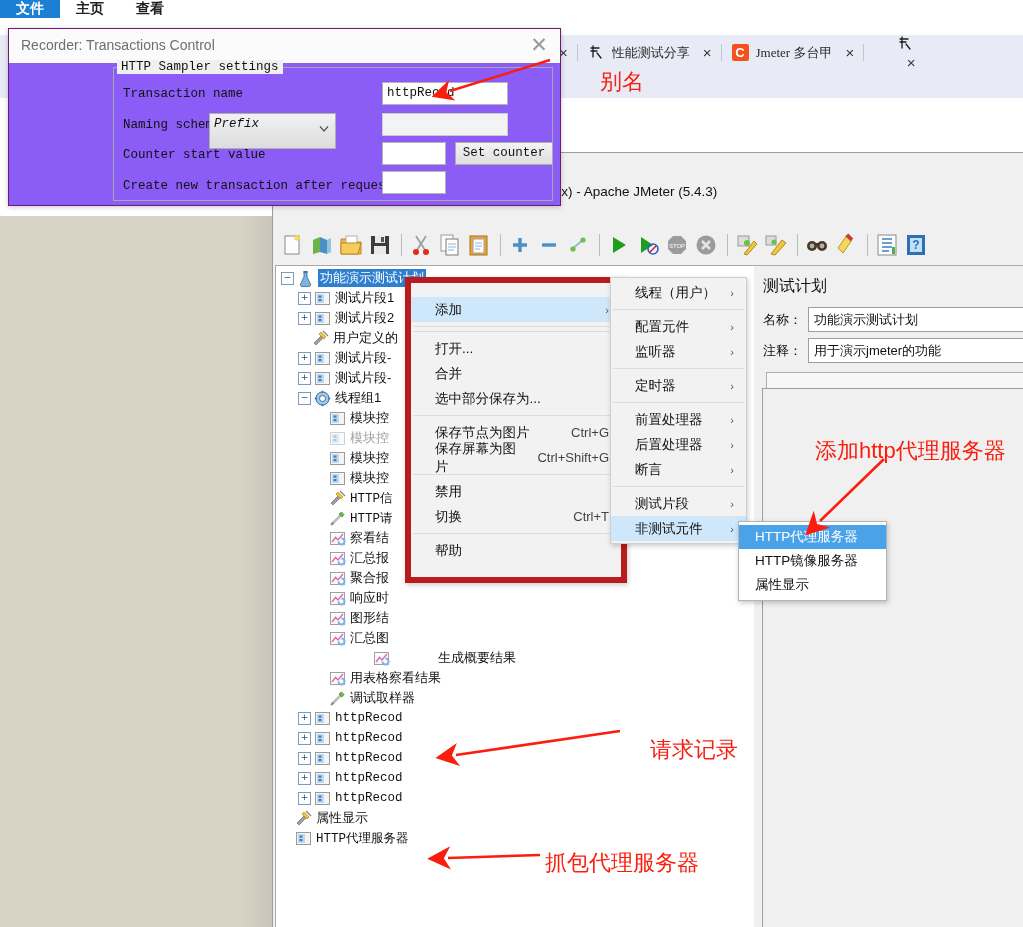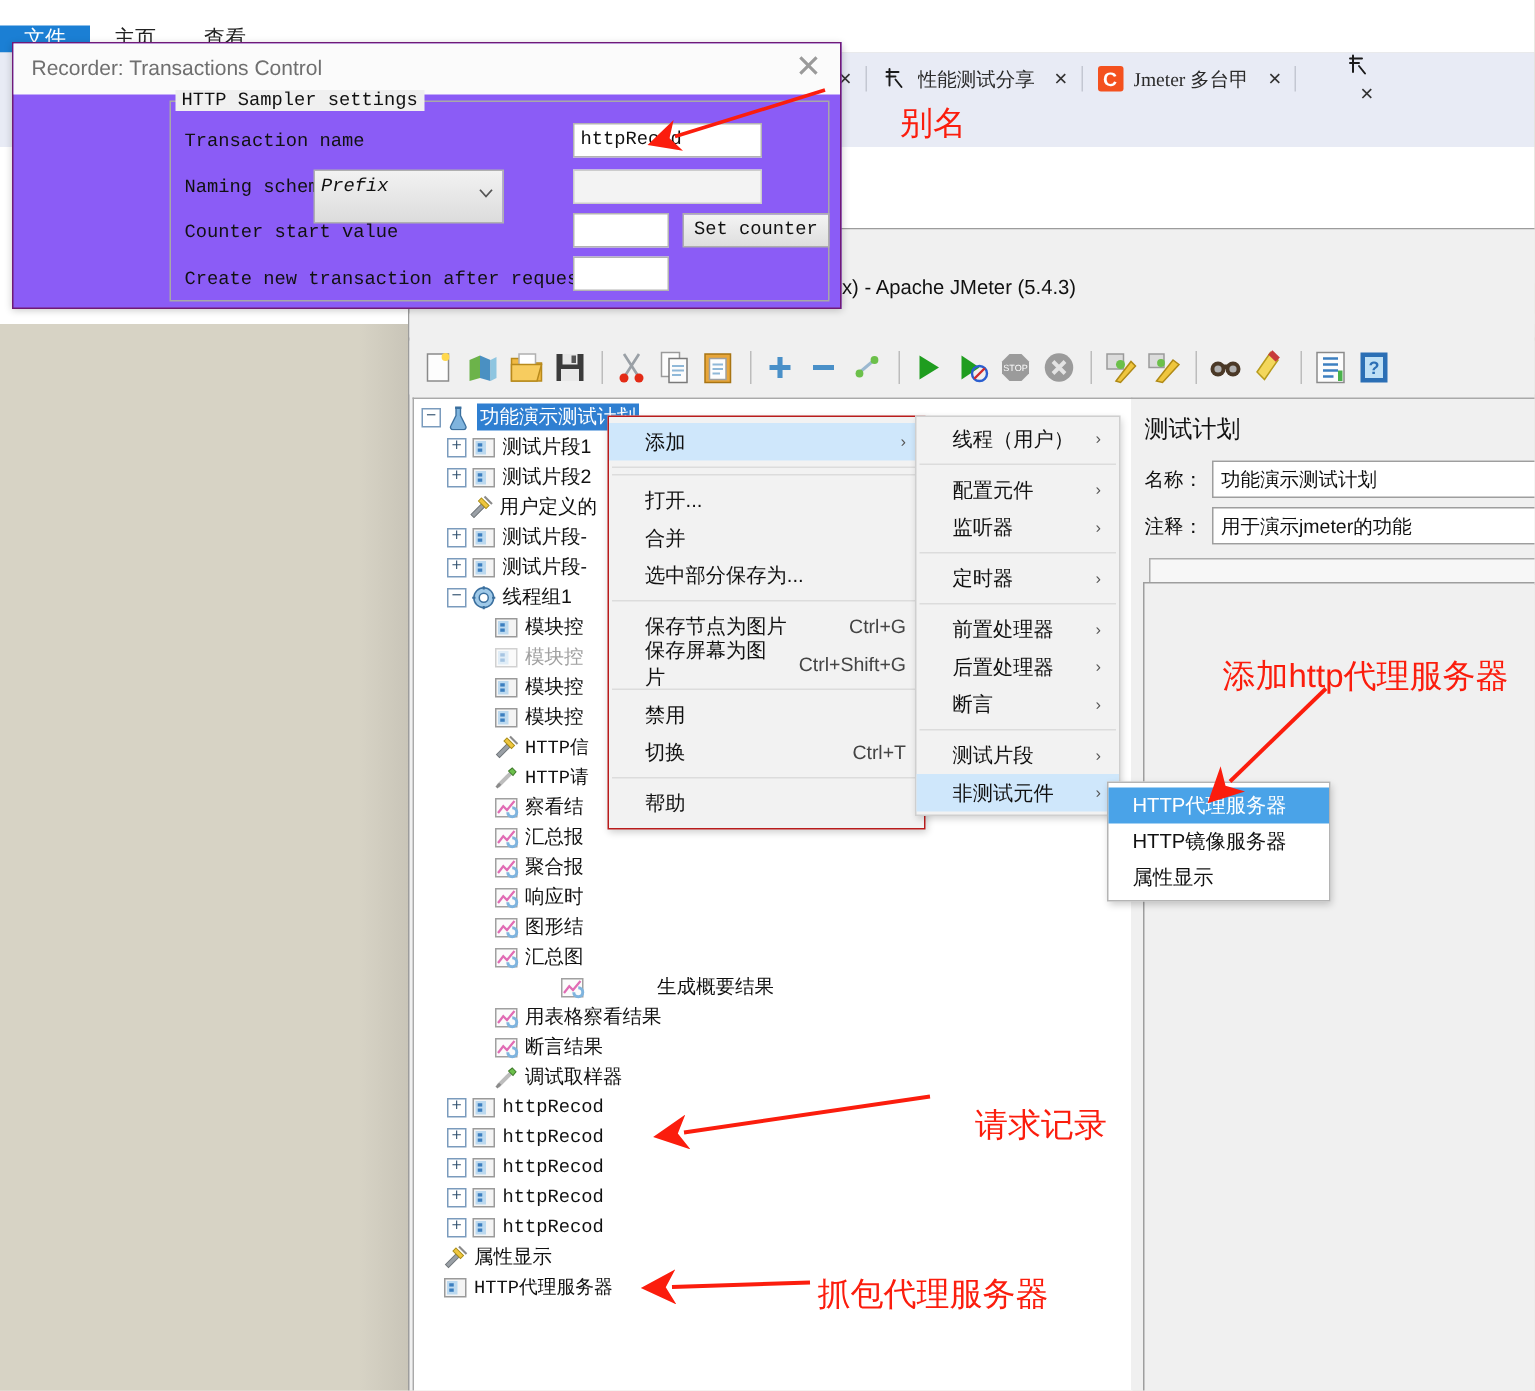--- a/index.html
+++ b/index.html
@@ -6,21 +6,21 @@
   body{
     width:1023px;height:927px;overflow:hidden;position:relative;
     background:#d6d2c4;
     font-family:"Liberation Sans","DejaVu Sans",sans-serif;
     -webkit-font-smoothing:antialiased;
   }
   .abs{position:absolute;}
 
   
   #browser-ribbon{left:0;top:0;width:1023px;height:35px;background:#ffffff;}
-  #ribbon-tabs{display:flex;align-items:flex-end;height:35px;}
+  #ribbon-tabs{display:flex;align-items:flex-start;height:35px;font-weight:bold;}
   .ribbon-tab{display:flex;align-items:center;padding:0 16px;font-size:14px;color:#222;cursor:default;}
   .ribbon-tab.active{background:#1b7fd4;color:#fff;}
 
   
   #tabstrip{left:0;top:35px;width:1023px;height:35px;background:#e8ebf5;}
   #tabstrip-inner{display:flex;align-items:center;height:35px;padding-left:520px;box-sizing:border-box;}
   .btab{display:flex;align-items:center;height:35px;font-size:13px;color:#2b2b2b;white-space:nowrap;}
   .btab .favicon{width:17px;height:17px;margin-right:7px;flex:none;display:inline-block;position:relative;}
   .btab .ftitle{max-width:92px;overflow:hidden;text-overflow:clip;white-space:nowrap;display:inline-block;}
   .btab .tclose{margin:0 9px 0 13px;font-size:15px;color:#333;line-height:1;}
@@ -76,21 +76,21 @@
   .tlabel.dim{color:#a0a0a0;}
 
   #detail-panel{position:absolute;left:479px;top:0;width:270px;height:662px;background:#f0f0f0;border:1px solid #a9a9a9;border-left:none;}
   #detail-title{position:absolute;left:9px;top:10px;font-size:16px;color:#111;}
   .dlabel{position:absolute;font-size:13px;color:#111;}
   .dinput{position:absolute;background:#fff;border:1px solid #9e9e9e;box-sizing:border-box;font-size:13px;color:#111;padding:2px 5px;line-height:19px;white-space:nowrap;overflow:hidden;}
   #detail-box{position:absolute;left:8px;top:122px;width:320px;height:540px;border:1px solid #9e9e9e;border-right:none;background:#f0f0f0;}
   #detail-subfield{position:absolute;left:12px;top:106px;width:318px;height:16px;border:1px solid #adadad;background:#f7f7f7;}
 
   
-  #ctxmenu{left:405px;top:277px;width:210px;background:#f2f2f2;border:1px solid #b91c1c;box-shadow:1px 2px 5px rgba(0,0,0,.2);padding:4px 0;}
+  #ctxmenu{left:405px;top:277px;width:210px;background:#f2f2f2;border:6px solid #b91c1c;box-shadow:1px 2px 5px rgba(0,0,0,.2);padding:14px 0;}
   .mi{display:flex;align-items:center;height:25px;padding:0 12px 0 24px;font-size:13.5px;color:#111;position:relative;box-sizing:border-box;}
   .mi.hl{background:#cfe7fb;}
   .mi.disabled{color:#a3a3a3;}
   .mi .shortcut{margin-left:auto;padding-left:18px;font-size:13px;color:#444;}
   .mi .arrow{margin-left:auto;font-size:11px;color:#555;}
   .msep{height:1px;background:#dcdcdc;margin:4px 2px;}
 
   #submenu{left:610px;top:277px;width:135px;background:#f2f2f2;border:1px solid #cfcfcf;box-shadow:1px 2px 5px rgba(0,0,0,.2);padding:2px 0;}
   #subsubmenu{left:738px;top:521px;width:147px;background:#fff;border:1px solid #b4b4b4;box-shadow:1px 2px 5px rgba(0,0,0,.22);padding:3px 0;}
   #subsubmenu .mi{height:24px;padding-left:16px;}
@@ -479,29 +479,20 @@
             <span class="ticon"><svg width="17" height="17" viewBox="0 0 17 17">
                 <rect x="1.5" y="2.5" width="14" height="12" fill="#fbfbfb" stroke="#a0a0a0"></rect>
                 <path d="M3 12 L6.5 7.5 L9 10 L14 4" stroke="#e06cb4" stroke-width="1.5" fill="none"></path>
                 <path d="M9.5 11.5 a3 3 0 1 0 3-3" stroke="#7fb4de" stroke-width="2" fill="none"></path>
               </svg></span>
             <span class="tlabel">用表格察看结果</span>
           </div>
           <div class="tnode" style="padding-left: 34px;">
             <span class="texp none"></span>
             <span class="ticon"><svg width="17" height="17" viewBox="0 0 17 17">
-                <rect x="1.5" y="2.5" width="14" height="12" fill="#fbfbfb" stroke="#a0a0a0"></rect>
-                <path d="M3 12 L6.5 7.5 L9 10 L14 4" stroke="#e06cb4" stroke-width="1.5" fill="none"></path>
-                <path d="M9.5 11.5 a3 3 0 1 0 3-3" stroke="#7fb4de" stroke-width="2" fill="none"></path>
-              </svg></span>
-            <span class="tlabel">断言结果</span>
-          </div>
-          <div class="tnode" style="padding-left: 34px;">
-            <span class="texp none"></span>
-            <span class="ticon"><svg width="17" height="17" viewBox="0 0 17 17">
                 <path d="M3 14 L6 11 L9 8 L12 5" stroke="#bdbdbd" stroke-width="2.6" fill="none"></path>
                 <path d="M10 4 L13 7 L15 4.5 L12.5 2Z" fill="#6cc04a" stroke="#3e7a2a" stroke-width=".7"></path>
                 <path d="M2 15 L4.5 12.5" stroke="#8a8a8a" stroke-width="2"></path>
               </svg></span>
             <span class="tlabel">调试取样器</span>
           </div>
           <div class="tnode" style="padding-left: 17px;">
             <span class="texp">+</span>
             <span class="ticon"><svg width="17" height="17" viewBox="0 0 17 17">
                 <rect x="1.5" y="2.5" width="14" height="12" fill="#f4f4f4" stroke="#9a9a9a"></rect>

